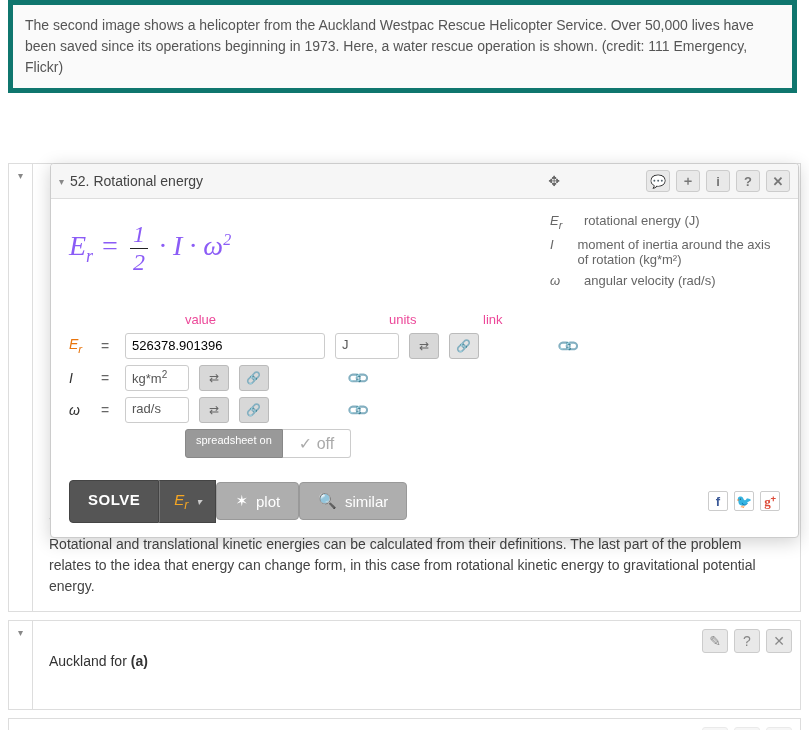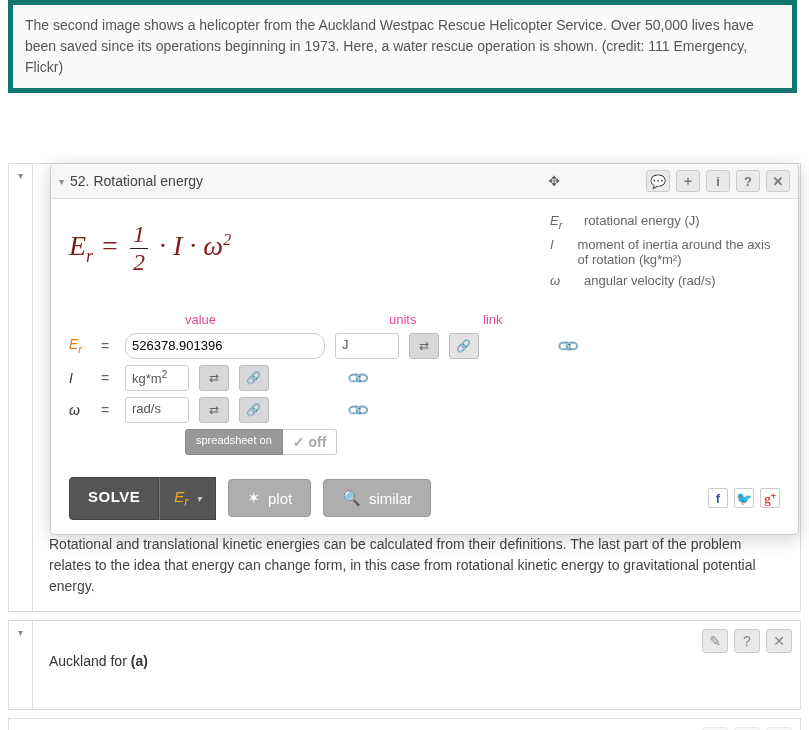--- a/index.html
+++ b/index.html
@@ -10,46 +10,46 @@
 .col-toggle { width: 24px; border-right: 1px solid #ddd; display: flex; align-items: flex-start; justify-content: center; padding-top: 6px; }
 .col-toggle .tri { font-size: 10px; color: #888; cursor: pointer; }
 .col-body { flex: 1; padding: 14px 16px; }
 .formula-card { position: absolute; top: 0; left: 50px; right: 10px; background: #fff; border: 1px solid #ccc; border-radius: 4px; box-shadow: 0 4px 18px rgba(0,0,0,0.18); z-index: 10; overflow: hidden; }
 .fc-header { display: flex; align-items: center; border-bottom: 1px solid #ddd; background: #f6f6f6; padding: 6px 8px; gap: 6px; }
 .fc-toggle { font-size: 10px; color: #888; cursor: pointer; }
 .fc-title { flex: 1; color: #444; font-size: 14px; }
 .fc-move { color: #666; font-size: 14px; padding: 0 80px 0 0; }
 .fc-hbtn { width: 24px; height: 22px; background: #e9e9e9; border: 1px solid #ccc; border-radius: 3px; display: flex; align-items: center; justify-content: center; color: #777; font-size: 13px; font-weight: bold; cursor: pointer; }
 .fc-body { display: flex; padding: 14px 18px; gap: 20px; }
-.fc-formula { flex: 1; font-family: "Times New Roman", serif; font-size: 28px; color: #7f1d1d; font-style: italic; padding-top: 8px; }
+.fc-formula { flex: 1; font-family: "Times New Roman", serif; font-size: 28px; color: #8b5cf6; font-style: italic; padding-top: 8px; }
 .fc-formula .frac { display: inline-block; vertical-align: middle; text-align: center; margin: 0 4px; font-size: 24px; }
 .fc-formula .frac .num { display: block; border-bottom: 1.5px solid #222; padding: 0 3px; }
 .fc-formula .frac .den { display: block; padding: 0 3px; }
 .fc-formula sub { font-size: 18px; font-style: italic; }
 .fc-formula sup { font-size: 16px; }
 .fc-legend { width: 230px; font-size: 13px; color: #666; }
 .legrow { display: flex; gap: 14px; margin-bottom: 6px; }
 .legsym { font-style: italic; width: 20px; }
 .fc-table { padding: 0 18px 6px 18px; }
 .thead { display: flex; font-size: 13px; color: #ec4899; padding: 4px 0 6px 116px; gap: 24px; }
 .thead span:nth-child(1){ width: 180px; }
 .thead span:nth-child(2){ width: 70px; }
 .trow { display: flex; align-items: center; gap: 10px; margin-bottom: 6px; }
 .tvar { width: 22px; color: #e8740c; font-style: italic; font-size: 14px; }
 .tvar.black { color: #333; }
 .teq { width: 14px; color: #666; }
 .tval { width: 200px; }
-.tval input { width: 100%; height: 26px; border: 1px solid #ccc; border-radius: 11px; padding: 0 6px; font-size: 13px; }
+.tval input { width: 100%; height: 26px; border: 1px solid #ccc; border-radius: 3px; padding: 0 6px; font-size: 13px; }
 .tunit { width: 64px; height: 26px; border: 1px solid #ccc; border-radius: 3px; padding: 3px 6px; font-size: 13px; color: #555; background: #fff; }
 .tbtn { width: 30px; height: 26px; background: #d8d8d8; border: 1px solid #bbb; border-radius: 3px; display: flex; align-items: center; justify-content: center; font-size: 12px; color: #666; cursor: pointer; }
 .tchain { margin-left: 70px; color: #aaa; font-size: 15px; transform: rotate(45deg); }
 .spread { display: flex; margin: 6px 0 0 116px; }
 .spread .on { background: #999; color: #fff; font-size: 11px; padding: 4px 10px; border: 1px solid #888; border-radius: 3px 0 0 3px; }
-.spread .off { background: #fff; color: #aaa; font-size: 14px; padding: 4px 10px; border: 1px solid #ccc; border-left: none; border-radius: 0 3px 3px 0; font-weight: bold; }
-.fc-footer { display: flex; align-items: center; padding: 16px 18px 14px 18px; gap: 12px; }
+.spread .off { background: #fff; color: #aaa; font-size: 16px; padding: 4px 16px; border: 1px solid #ccc; border-left: none; border-radius: 0 3px 3px 0; }
+.fc-footer { display: flex; align-items: center; padding: 16px 18px 14px 18px; }
 .solve-grp { display: flex; }
 .solve-btn { background: #555; color: #fff; font-weight: bold; letter-spacing: 0.5px; font-size: 15px; padding: 10px 18px; border-radius: 4px 0 0 4px; border: 1px solid #444; cursor: pointer; }
 .solve-var { background: #555; color: #f5a623; font-style: italic; font-size: 15px; padding: 10px 14px; border: 1px solid #444; border-left: 1px solid #777; cursor: pointer; display: flex; align-items: center; gap: 8px; }
 .solve-var .caret { font-size: 10px; color: #ccc; }
 .gbtn { background: #aeaeae; color: #fff; border-radius: 4px; border: 1px solid #999; padding: 9px 18px; font-size: 15px; display: flex; align-items: center; gap: 8px; cursor: pointer; }
 .social { margin-left: auto; display: flex; gap: 6px; }
 .social span { width: 20px; height: 20px; display: flex; align-items: center; justify-content: center; font-size: 13px; font-weight: bold; border-radius: 2px; }
 .sfb { color: #3b5998; border: 1px solid #ccc; }
 .stw { color: #1da1f2; border: 1px solid #ccc; }
 .sgp { color: #dd4b39; border: 1px solid #ccc; font-family: serif; }

